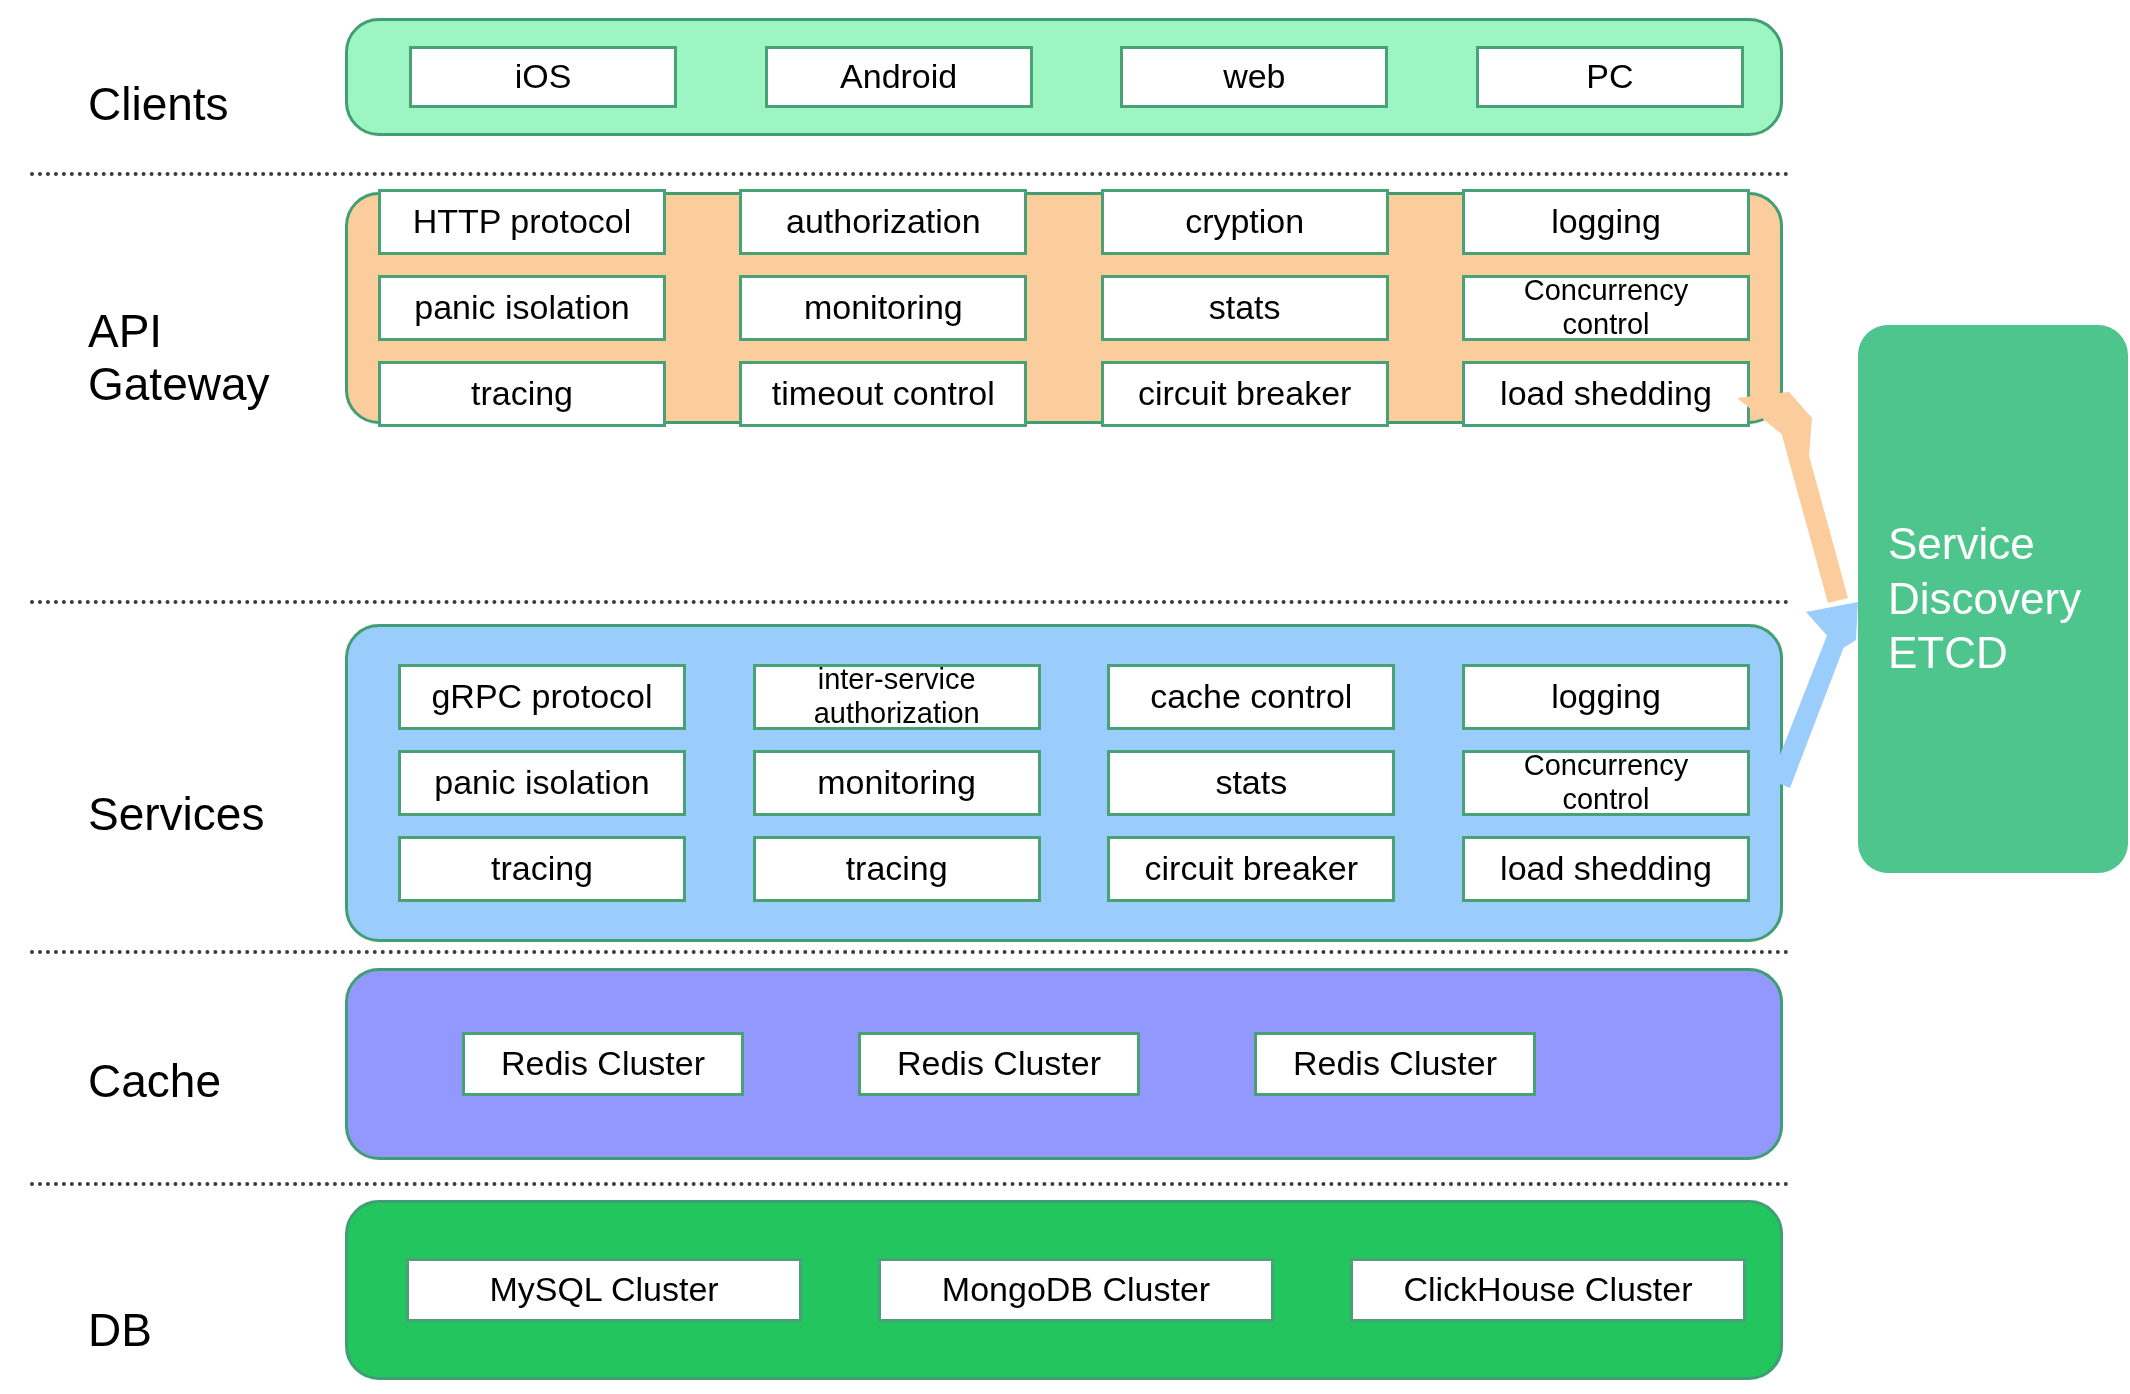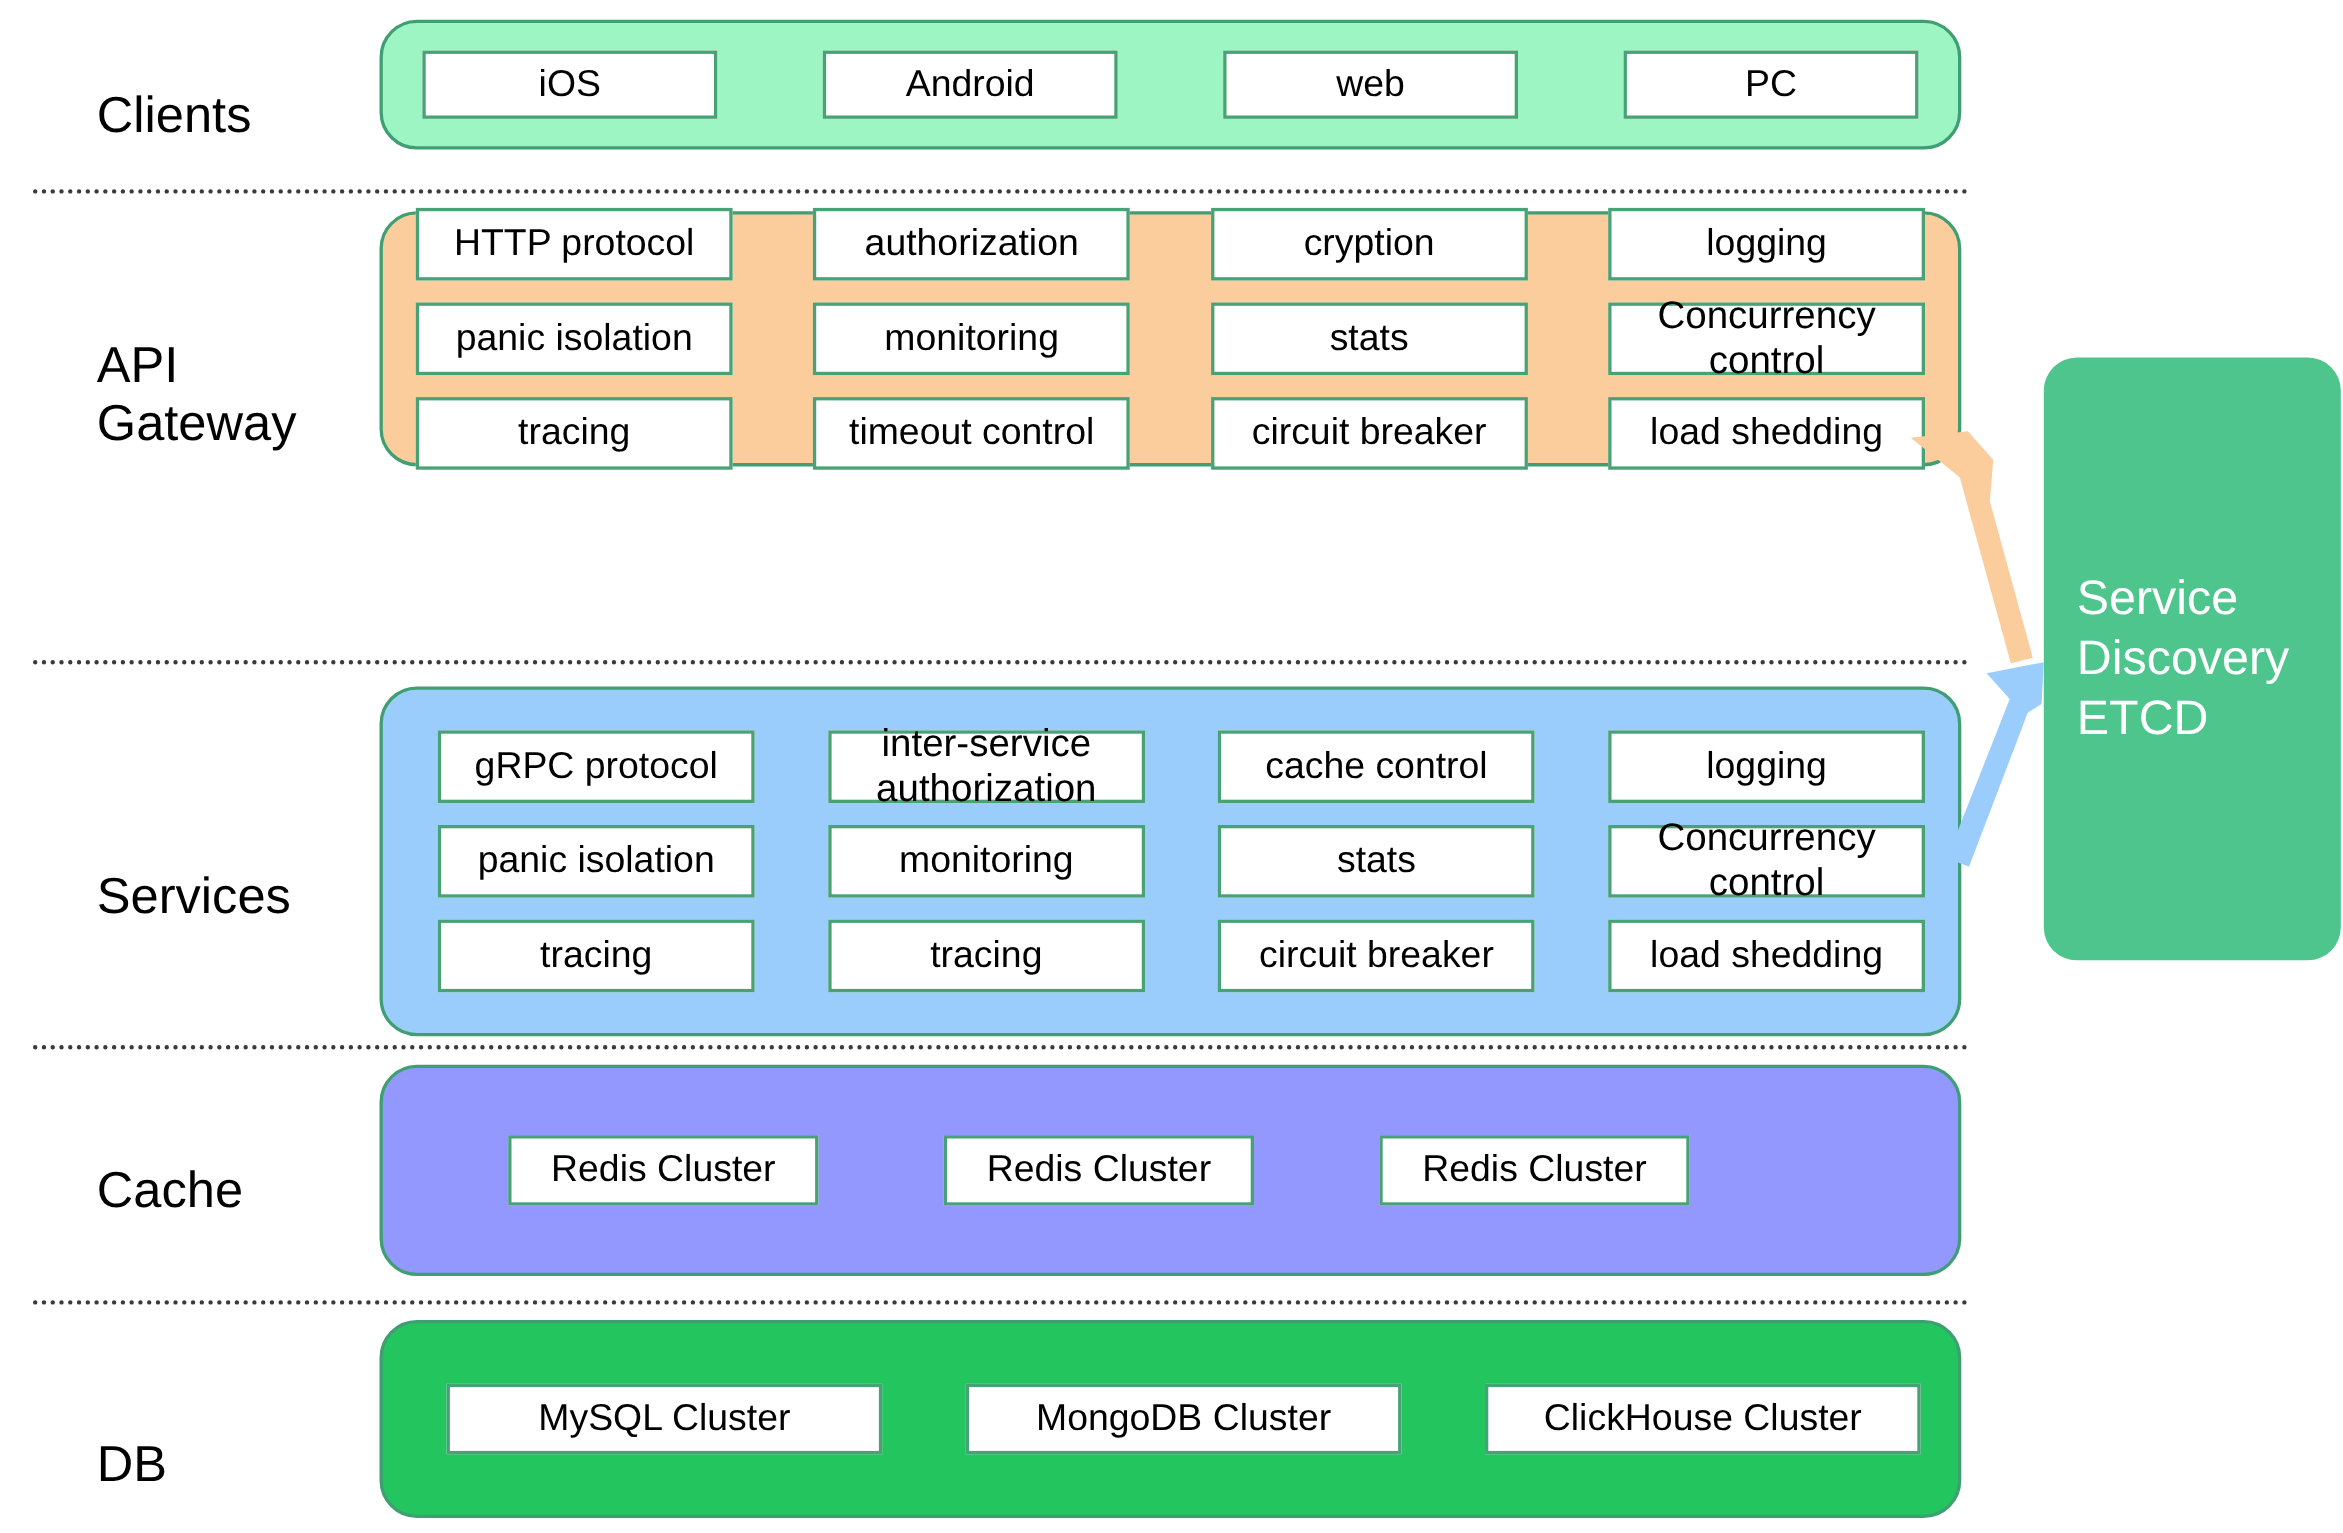--- a/index.html
+++ b/index.html
@@ -74,28 +74,28 @@
     align-items: center;
     justify-content: center;
     text-align: center;
     font-size: 34px;
     line-height: 1.16;
     color: #000;
     padding: 4px 6px;
     white-space: pre-line;
   }
   .chip.two-line {
-    font-size: 35px;
+    font-size: 29px;
   }
 
   
   #row-clients           { top: 18px;   height: 118px; }
   #band-clients          { top: 18px;   height: 118px; background: #9df5c4; }
   #band-clients .chip    { width: 268px; height: 62px; }
-  #band-clients .band-inner { padding: 0 36px; }
+  #band-clients .band-inner { padding: 0 36px; margin-left: 25px; }
   #label-clients         { top: 78px; }
 
   #row-gateway           { top: 192px;  height: 232px; }
   #band-gateway          { top: 192px;  height: 232px; background: #fbcc9c; }
   #band-gateway .chip    { width: 288px; height: 66px; }
   #band-gateway .band-inner { padding: 0 30px; gap: 20px; }
   #label-gateway         { top: 305px; }
 
   #row-services          { top: 624px;  height: 318px; }
   #band-services         { top: 624px;  height: 318px; background: #9bcdfc; padding-left: 20px; }

